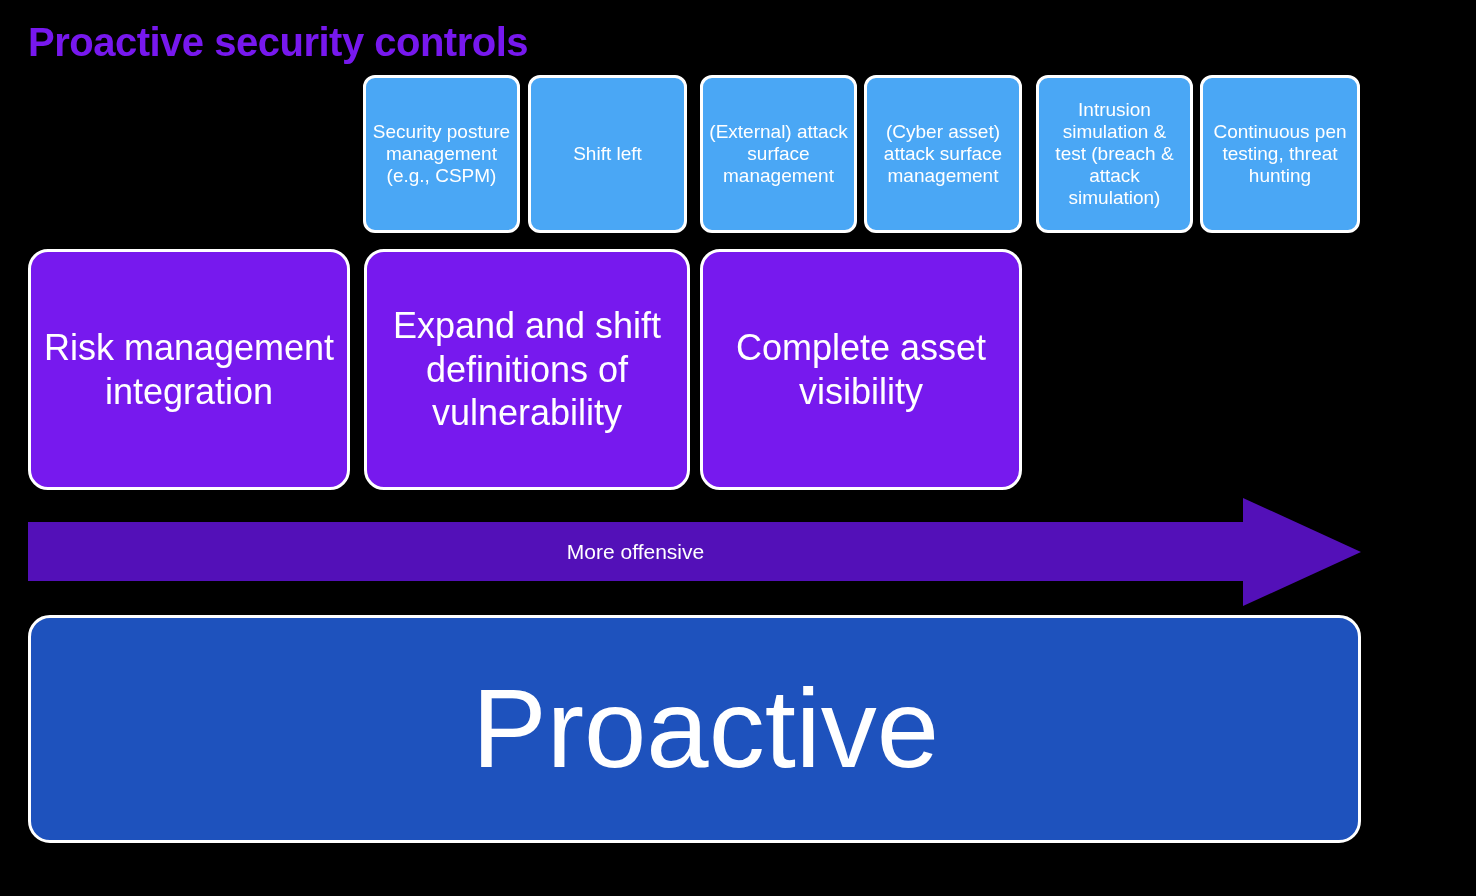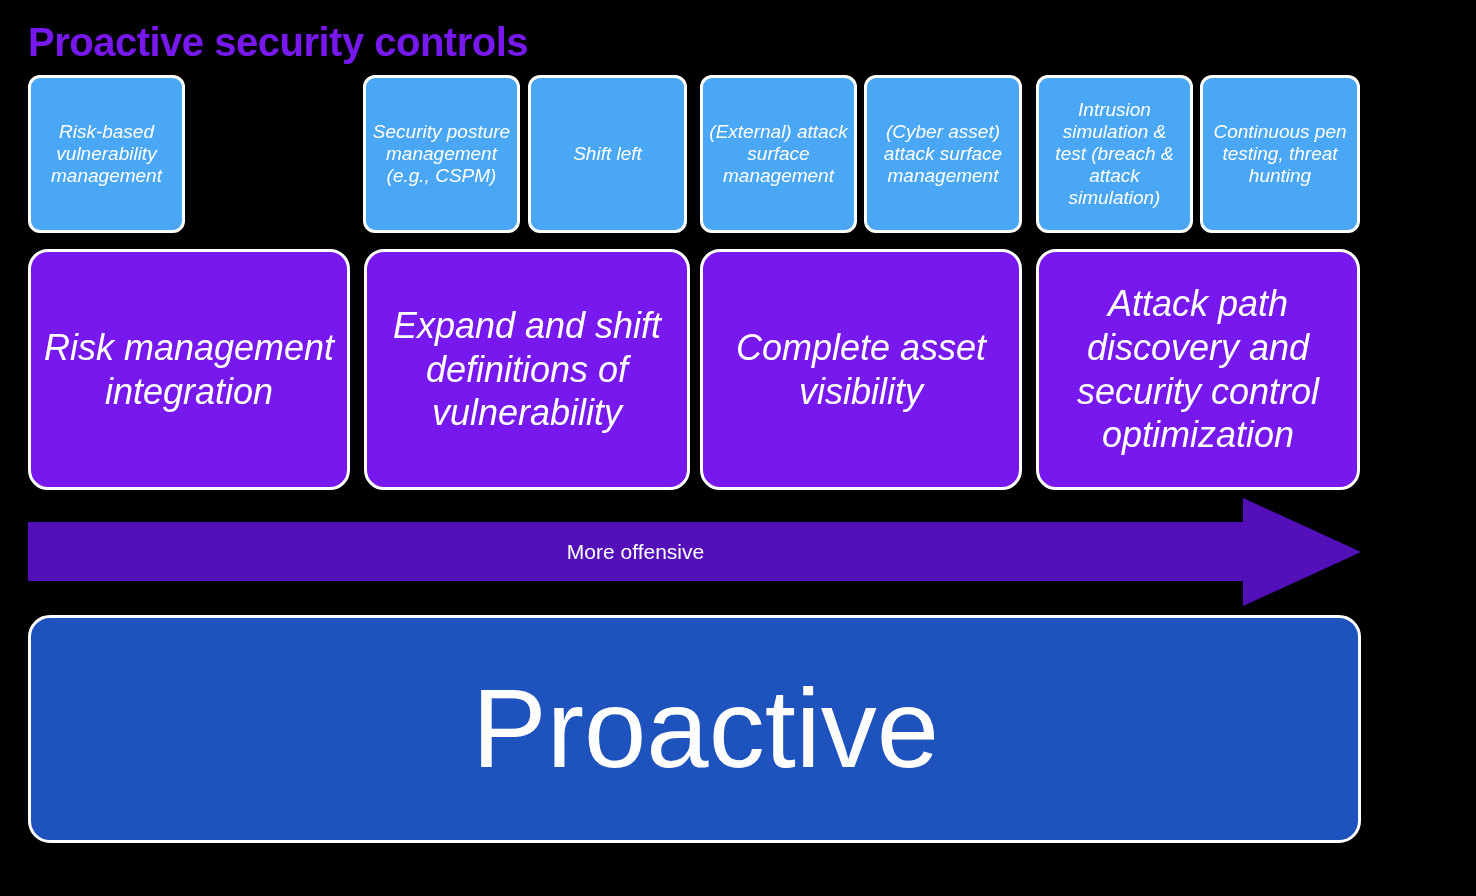--- a/index.html
+++ b/index.html
@@ -43,21 +43,20 @@
     display: flex;
     align-items: center;
     justify-content: center;
     text-align: center;
     color: #FFFFFF;
     border-radius: 14px;
     border: 3px solid #FFFFFF;
     line-height: 1.16;
     padding: 4px 6px;
     overflow: hidden;
-    font-style: italic;
   }
 
   
   .control-card {
     background: #4AA7F5;
     top: 75px;
     height: 158px;
     font-size: 19px;
     border-radius: 12px;
   }
@@ -114,23 +113,20 @@
     padding-left: 22px;
   }
 </style>
 </head>
 <body>
 
 <div id="canvas">
 
   <div class="title">Proactive security controls</div>
 
-  <div class="card control-card" style="left:28px; width:157px;">
-    <span>Risk-based vulnerability management</span>
-  </div>
   <div class="card control-card" style="left:363px; width:157px;">
     <span>Security posture management (e.g., CSPM)</span>
   </div>
   <div class="card control-card" style="left:528px; width:159px;">
     <span>Shift left</span>
   </div>
   <div class="card control-card" style="left:700px; width:157px;">
     <span>(External) attack surface management</span>
   </div>
   <div class="card control-card" style="left:864px; width:158px;">
@@ -145,23 +141,20 @@
 
   <div class="card theme-card" style="left:28px; width:322px;">
     <span>Risk management integration</span>
   </div>
   <div class="card theme-card" style="left:364px; width:326px;">
     <span>Expand and shift definitions of vulnerability</span>
   </div>
   <div class="card theme-card" style="left:700px; width:322px;">
     <span>Complete asset visibility</span>
   </div>
-  <div class="card theme-card" style="left:1036px; width:324px;">
-    <span>Attack path discovery and security control optimization</span>
-  </div>
 
   <div class="arrow-wrap">
     <svg width="1333" height="110" viewBox="0 0 1333 110">
       <polygon points="0,25 1215,25 1215,1 1333,55 1215,109 1215,84 0,84" fill="#5310B8"></polygon>
     </svg>
     <div class="arrow-label">More offensive</div>
   </div>
 
   <div class="banner">
     <span>Proactive</span>

